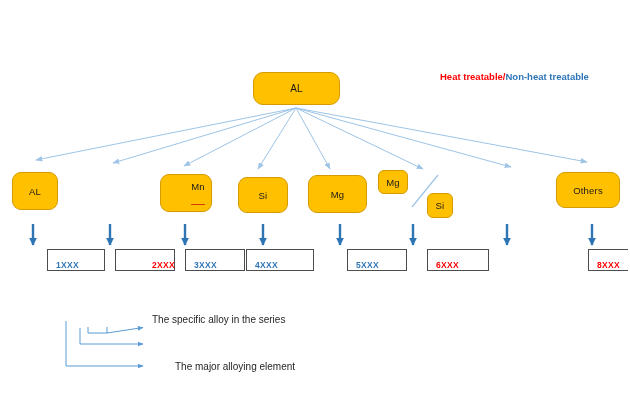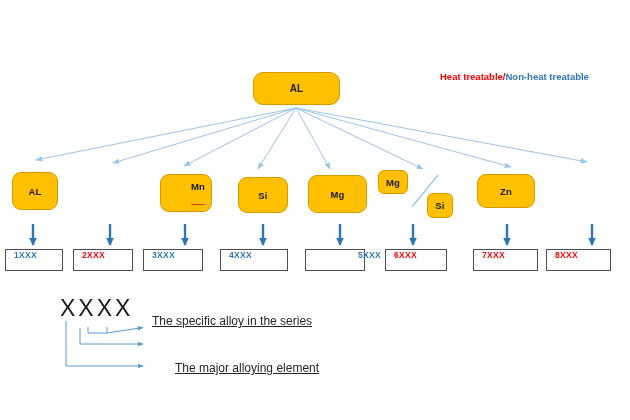--- a/index.html
+++ b/index.html
@@ -11,37 +11,37 @@
   .node{
     position:absolute;
     background:var(--node-fill,#FFC000);
     border:1.5px solid var(--node-border,#D49A00);
     border-radius:9px;
     display:flex;align-items:center;justify-content:center;
     box-sizing:border-box;
   }
   .node.small{border-radius:6px;}
   .node-label{
-    font-size:9.5px;font-weight:bold;color:#1a1a1a;letter-spacing:.2px;
+    font-size:9.5px;font-weight:normal;color:#1a1a1a;letter-spacing:.2px;
   }
   .node.root .node-label{font-size:10px;}
   .misspelled{border-bottom:1.5px solid #d83b01;padding-bottom:12px;margin-left:24px;}
   .series-box{
     position:absolute;height:22px;background:#ffffff;border:1.5px solid #4d4d4d;
-    display:flex;align-items:flex-start;box-sizing:border-box;top:249px;
+    display:flex;align-items:flex-end;box-sizing:border-box;top:249px;margin-left:42px;
   }
   .series-label{font-size:8.5px;font-weight:bold;padding-left:8px;letter-spacing:.3px;}
   .legend{position:absolute;left:440px;top:71px;font-size:9.5px;font-weight:bold;white-space:nowrap;}
   .legend-heat{color:var(--heat,#FF0000);}
   .legend-nonheat{color:var(--non-heat,#2E75B6);}
   .code{
     position:absolute;left:60px;top:297px;font-size:23px;color:#1a1a1a;
     letter-spacing:3px;line-height:1;
   }
-  .annot{position:absolute;font-size:12px;color:#262626;white-space:nowrap;text-decoration:underline;}
+  .annot{position:absolute;font-size:10px;color:#262626;white-space:nowrap;}
   .annot-1{left:152px;top:314px;}
   .annot-2{left:151px;top:339px;}
   .annot-3{left:151px;top:361px;margin-left:24px;}
 </style>
 </head>
 <body>
 
 <div class="canvas">
 
   <svg class="lines" viewBox="0 0 630 420">
@@ -108,46 +108,42 @@
   </div>
   <div class="node" style="left:308px;top:175px;width:59px;height:38px;">
     <span class="node-label">Mg</span>
   </div>
   <div class="node small" style="left:378px;top:170px;width:30px;height:24px;">
     <span class="node-label">Mg</span>
   </div>
   <div class="node small" style="left:427px;top:193px;width:26px;height:25px;">
     <span class="node-label">Si</span>
   </div>
-  <div class="node" style="left:477px;top:174px;width:58px;height:34px;">
-    <span class="node-label">Zn</span>
+  <div class="node" style="left:556px;top:172px;width:64px;height:36px;">
+    <span class="node-label">Others</span>
   </div>
 
   <div class="series-box" style="left:5px;width:58px;">
     <span class="series-label" style="color: rgb(46, 117, 182);">1XXX</span>
   </div>
-  <div class="series-box" style="left:73px;width:60px;">
+  <div class="series-box" style="left:73px;width:60px;padding-left:28px;">
     <span class="series-label" style="color: rgb(255, 0, 0);">2XXX</span>
   </div>
   <div class="series-box" style="left:143px;width:60px;">
     <span class="series-label" style="color: rgb(46, 117, 182);">3XXX</span>
   </div>
-  <div class="series-box" style="left:220px;width:68px;">
+  <div class="series-box" style="left:204px;width:68px;">
     <span class="series-label" style="color: rgb(46, 117, 182);">4XXX</span>
   </div>
-  <div class="series-box" style="left:305px;width:60px;padding-left:44px;">
+  <div class="series-box" style="left:305px;width:60px;">
     <span class="series-label" style="color: rgb(46, 117, 182);">5XXX</span>
   </div>
   <div class="series-box" style="left:385px;width:62px;">
     <span class="series-label" style="color: rgb(255, 0, 0);">6XXX</span>
   </div>
-  <div class="series-box" style="left:473px;width:65px;">
-    <span class="series-label" style="color: rgb(255, 0, 0);">7XXX</span>
-  </div>
   <div class="series-box" style="left:546px;width:65px;">
     <span class="series-label" style="color: rgb(255, 0, 0);">8XXX</span>
   </div>
 
-  <div class="code">XXXX</div>
   <div class="annot annot-1">The specific alloy in the series</div>
   <div class="annot annot-3">The major alloying element</div>
 
 </div>
 
 </body></html>

